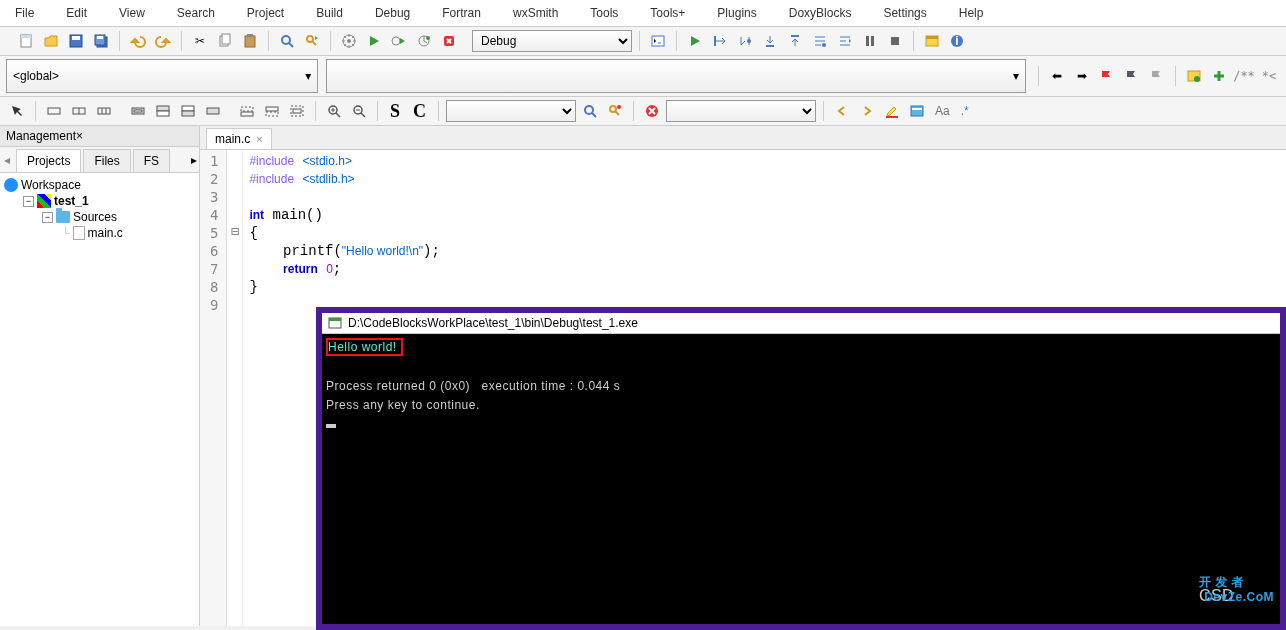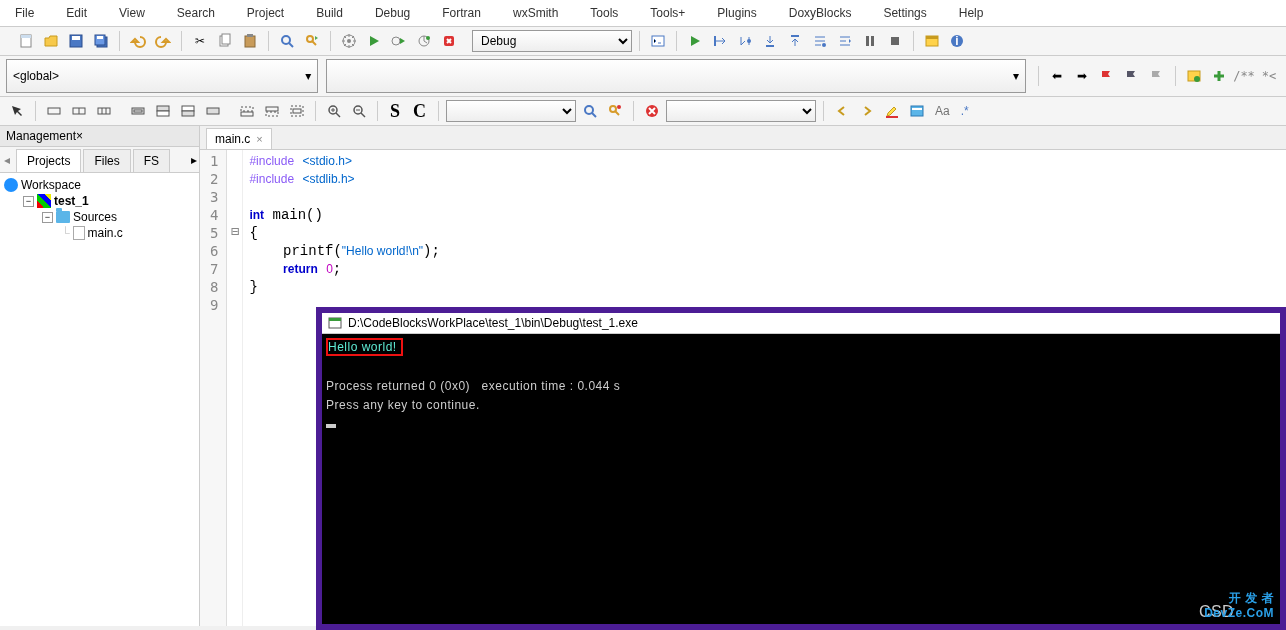--- a/index.html
+++ b/index.html
@@ -37,21 +37,21 @@
 .code{font-family:Consolas,'Courier New',monospace;font-size:14px;line-height:18px;padding:2px 6px;white-space:pre}
 .kw{color:#0000cc;font-weight:bold}
 .pp{color:#8b5cf6}
 .str{color:#0066cc}
 .num{color:#c000c0}
 .console-window{position:absolute;left:316px;top:307px;right:0;bottom:0;background:#000;border:6px solid #4c1d95;display:flex;flex-direction:column}
 .console-title{background:#fff;color:#000;padding:3px 6px;display:flex;align-items:center;gap:6px;border-bottom:1px solid #ccc}
 .console-body{flex:1;background:#000;color:#ccc;font-family:'SimSun',Consolas,monospace;font-size:16px;padding:2px 4px;white-space:pre;letter-spacing:0.5px;position:relative}
 .highlight-box{border:2px solid #e11;display:inline-block;padding:0 4px 0 0;color:#5eead4}
 .cursor-block{display:inline-block;width:10px;height:4px;background:#ccc;margin-top:2px}
-.watermark{position:absolute;right:6px;bottom:4px;color:#2aa0e8;font-family:Arial;font-size:18px;font-weight:bold;text-align:right;line-height:1}
+.watermark{position:absolute;right:6px;bottom:20px;color:#2aa0e8;font-family:Arial;font-size:18px;font-weight:bold;line-height:1}
 .watermark .csd{color:#ccc;font-size:16px;font-weight:normal}
 svg{display:block}
 .scope-row{display:flex;gap:8px;padding:3px 6px;background:#f5f5f5;border-bottom:1px solid #ccc;align-items:center}
 .scope-combo{flex:1;height:34px;border:1px solid #999;background:linear-gradient(#fff,#eee);padding:2px 6px;display:flex;align-items:center;justify-content:space-between}
 .right-toolbar{display:flex;gap:3px;align-items:center}
 </style>
 </head>
 <body>
 
 <div class="menubar" id="menubar">

